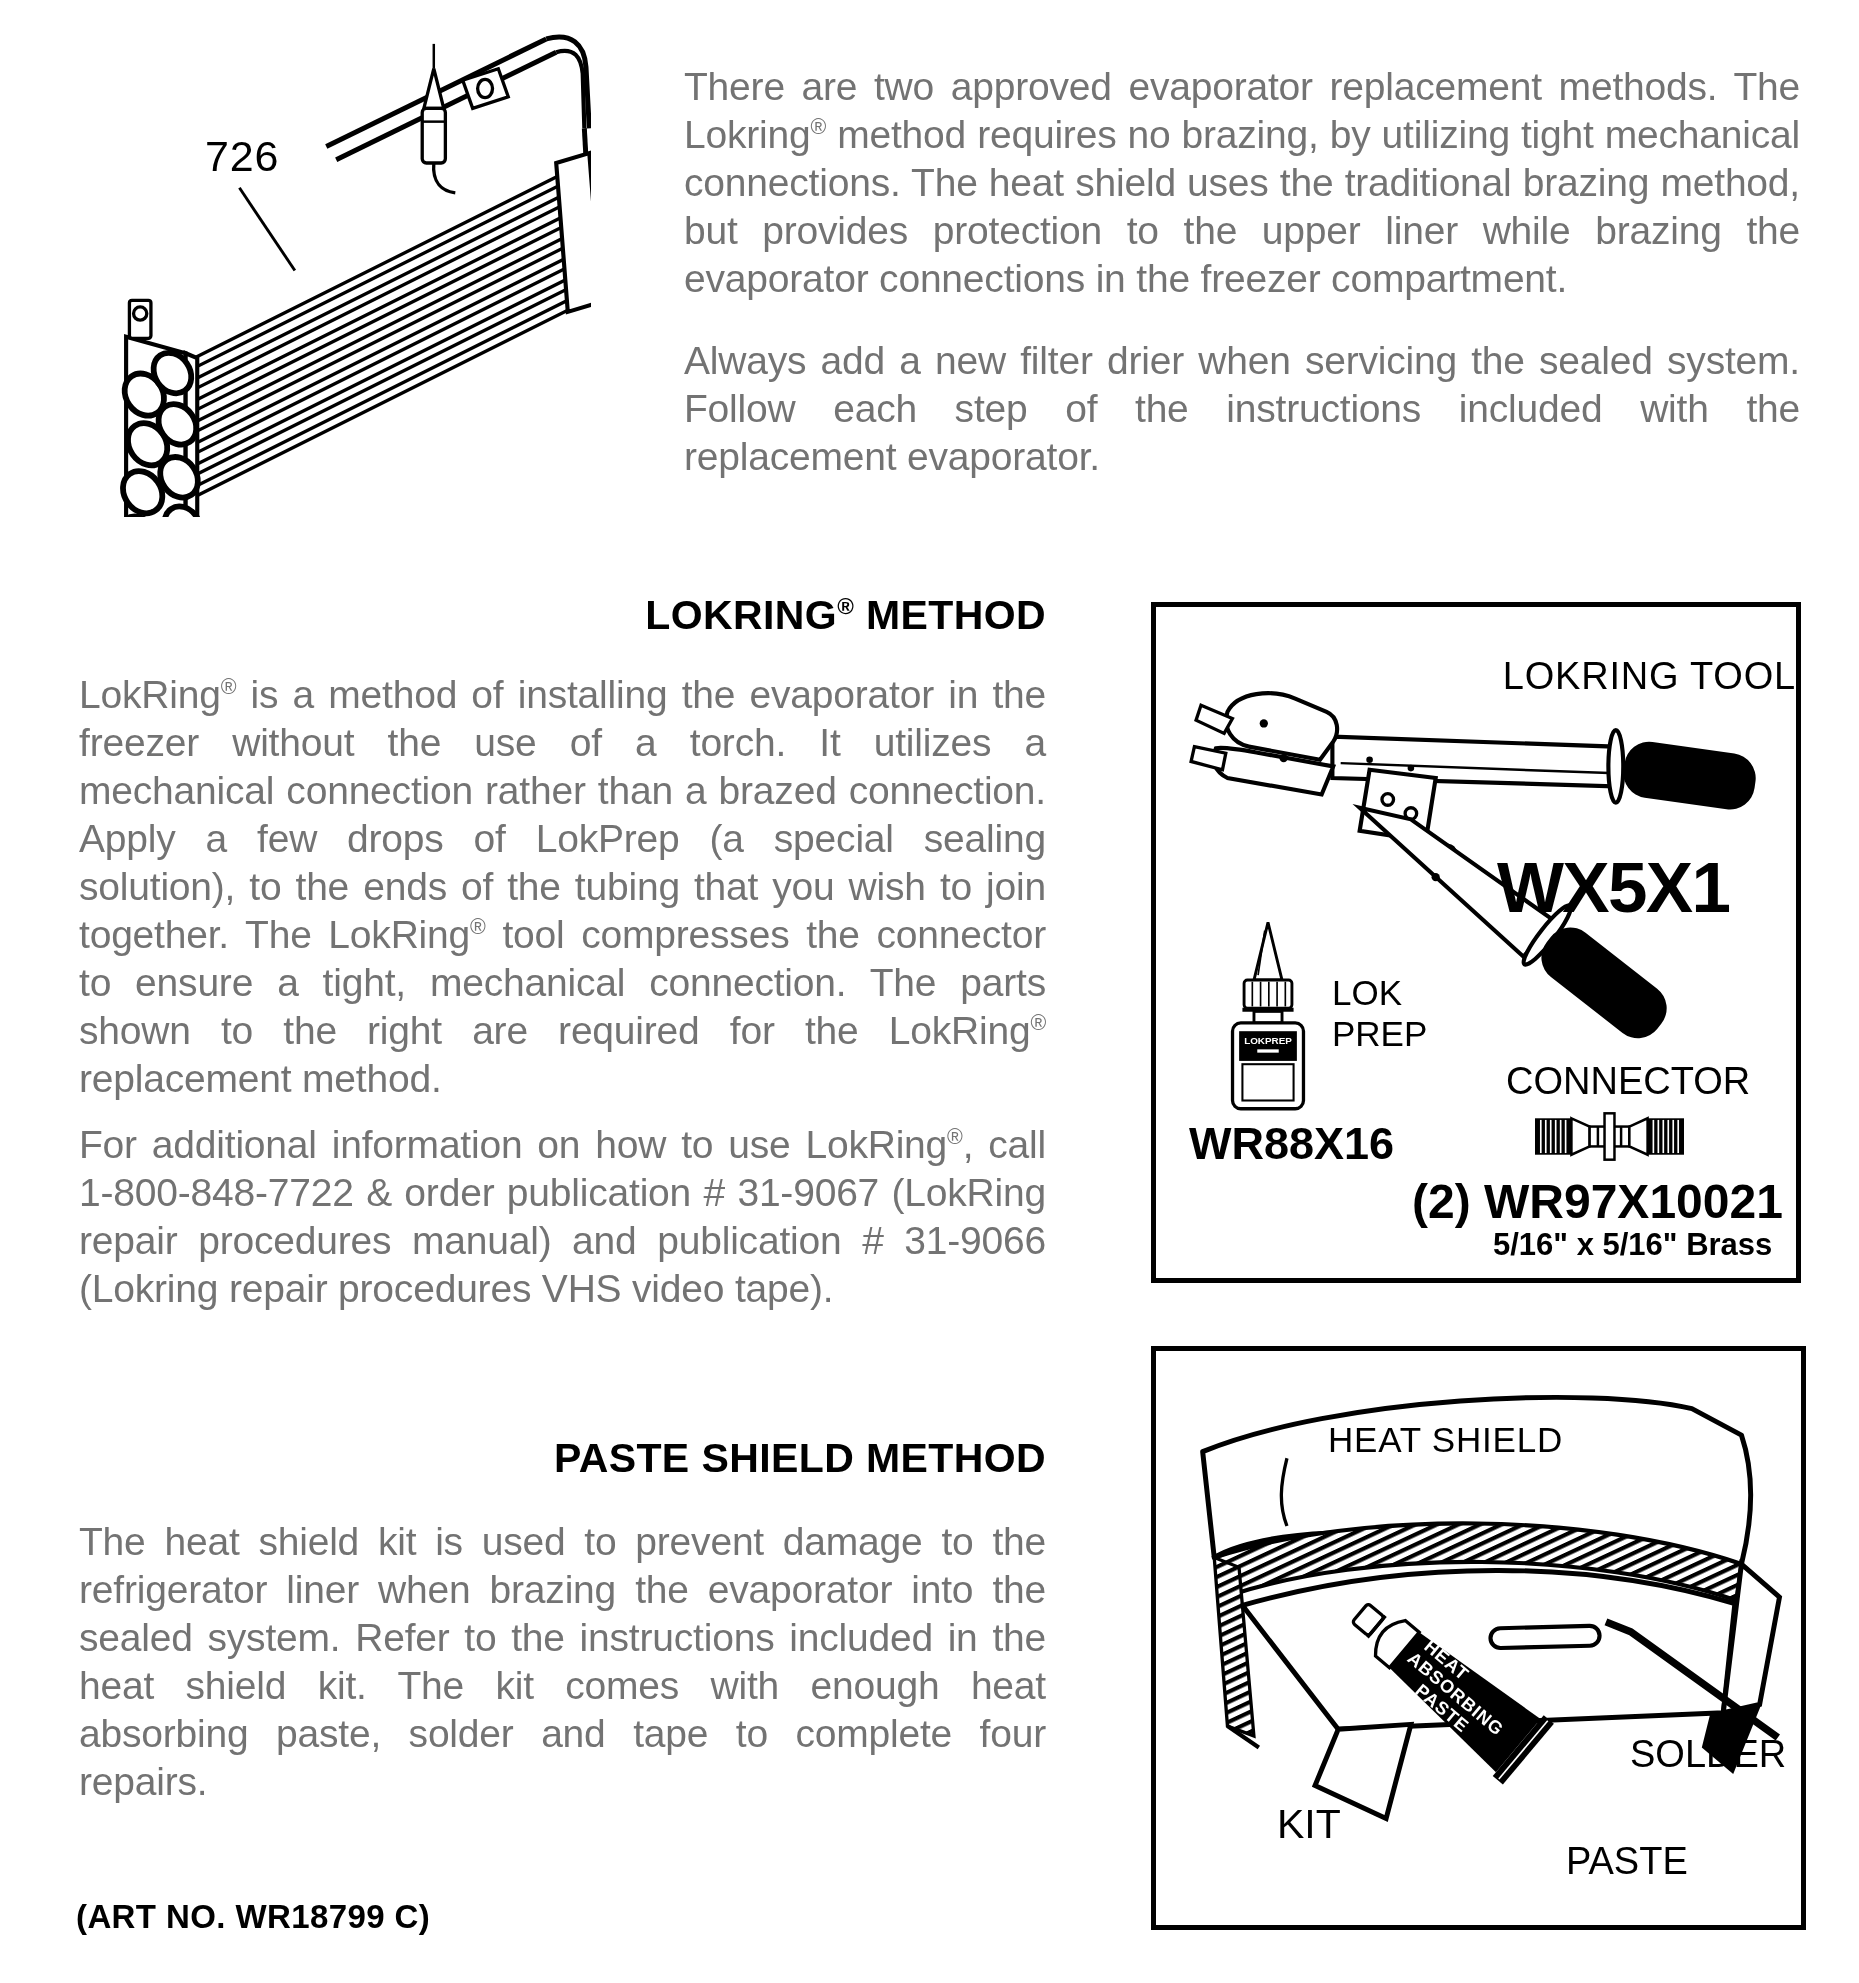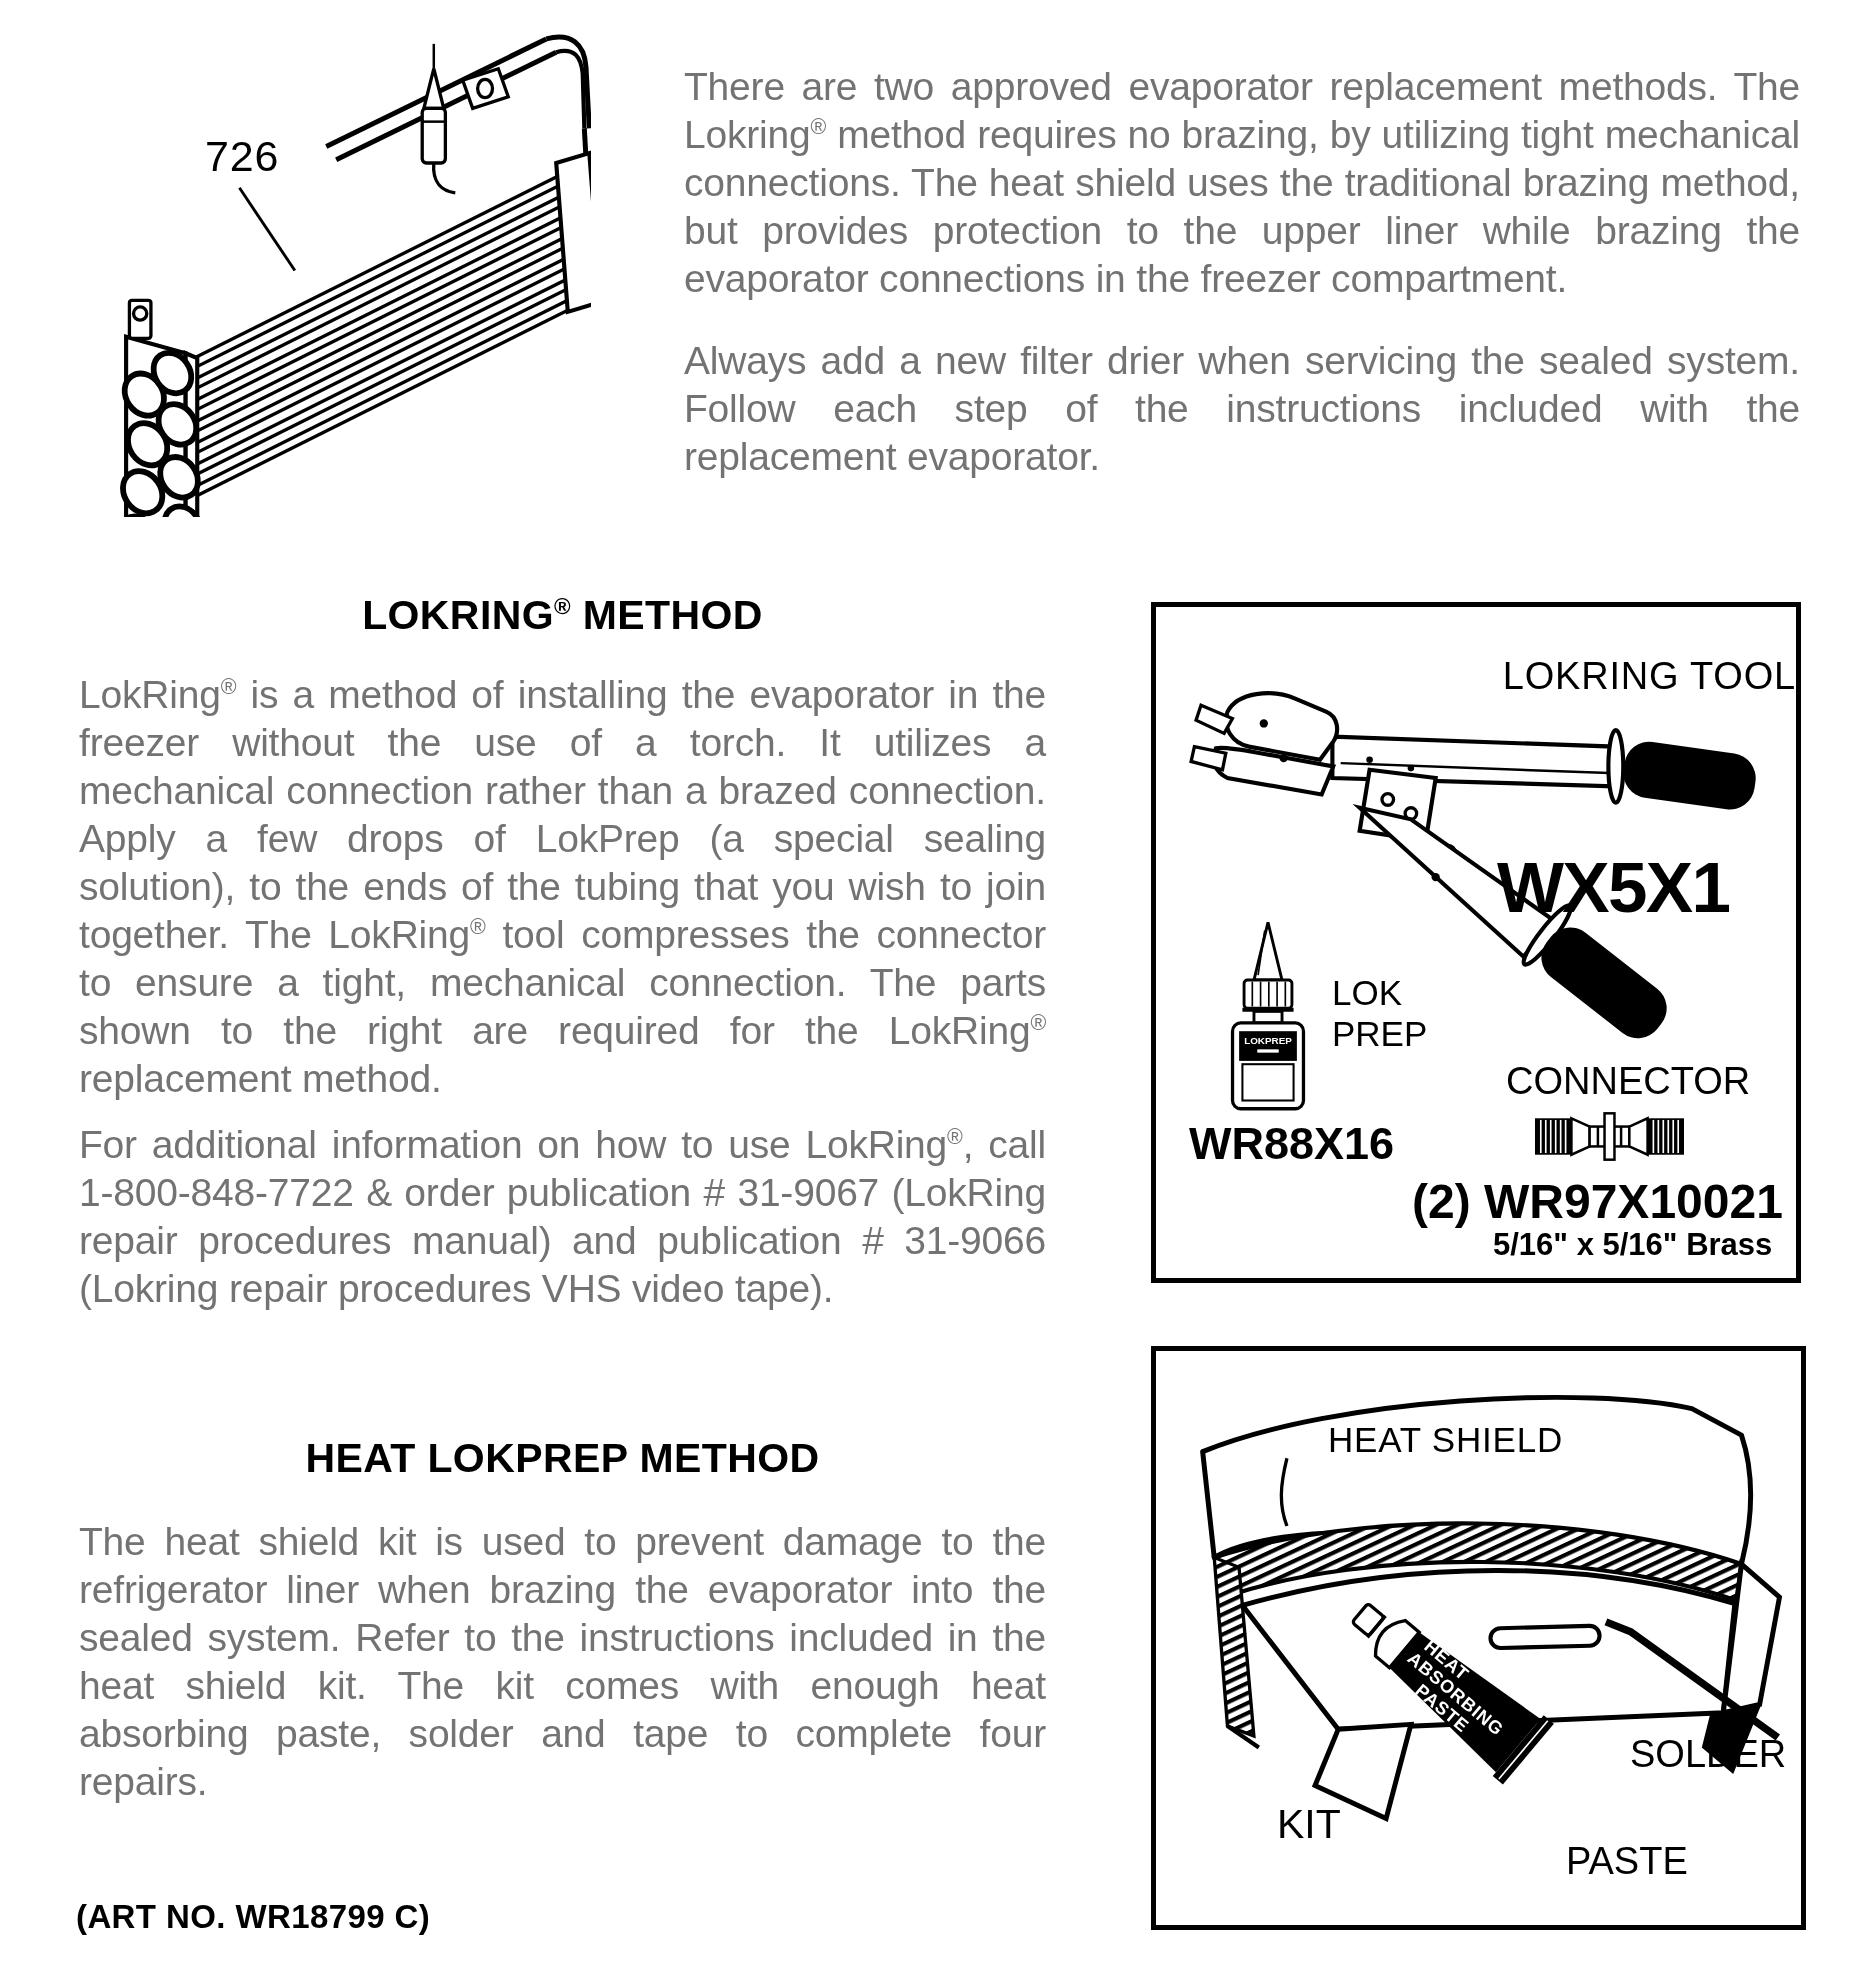--- a/index.html
+++ b/index.html
@@ -7,21 +7,21 @@
     position:relative;width:1860px;height:1984px;background:#ffffff;
     font-family:"Liberation Sans","DejaVu Sans",sans-serif;color:#000;
     overflow:hidden;
   }
   .para{
     position:absolute;font-size:39px;line-height:48px;text-align:justify;
     letter-spacing:-0.2px;color:#737373;
   }
   sup.reg{font-size:55%;vertical-align:super;line-height:0;}
   .heading{
-    position:absolute;font-size:41px;font-weight:bold;text-align:center;
+    position:absolute;font-size:41px;font-weight:bold;text-align:right;
     letter-spacing:0.4px;
   }
   .figlabel{position:absolute;font-size:43px;letter-spacing:0.8px;}
   .artno{position:absolute;font-size:33px;font-weight:bold;letter-spacing:0.4px;}
   .panel{position:absolute;border:5.8px solid #000;background:#fff;}
   .plabel{position:absolute;white-space:nowrap;}
   .center{text-align:right;}
   .bold{font-weight:bold;}
   svg{position:absolute;}
   svg .ln{stroke:#000;fill:none;}
@@ -84,21 +84,21 @@
   </svg>
   <div class="figlabel" style="left:205px;top:132px">726</div>
 
   <div class="para" style="left:684px;top:63px;width:1116px">There are two approved evaporator replacement methods. The Lokring<sup class="reg">®</sup> method requires no brazing, by utilizing tight mechanical connections. The heat shield uses the traditional brazing method, but provides protection to the upper liner while brazing the evaporator connections in the freezer compartment.</div>
   <div class="para" style="left:684px;top:337px;width:1116px">Always add a new filter drier when servicing the sealed system. Follow each step of the instructions included with the replacement evaporator.</div>
 
   <div class="heading" style="left:79px;top:592px;width:967px">LOKRING<sup class="reg">®</sup> METHOD</div>
   <div class="para" style="left:79px;top:671px;width:967px">LokRing<sup class="reg">®</sup> is a method of installing the evaporator in the freezer without the use of a torch. It utilizes a mechanical connection rather than a brazed connection. Apply a few drops of LokPrep (a special sealing solution), to the ends of the tubing that you wish to join together. The LokRing<sup class="reg">®</sup> tool compresses the connector to ensure a tight, mechanical connection. The parts shown to the right are required for the LokRing<sup class="reg">®</sup> replacement method.</div>
   <div class="para" style="left:79px;top:1121px;width:967px">For additional information on how to use LokRing<sup class="reg">®</sup>, call 1-800-848-7722 &amp; order publication # 31-9067 (LokRing repair procedures manual) and publication # 31-9066 (Lokring repair procedures VHS video tape).</div>
 
-  <div class="heading" style="left:79px;top:1435px;width:967px">HEAT LOKPREP METHOD</div>
+  <div class="heading" style="left:79px;top:1435px;width:967px">PASTE SHIELD METHOD</div>
   <div class="para" style="left:79px;top:1518px;width:967px">The heat shield kit is used to prevent damage to the refrigerator liner when brazing the evaporator into the sealed system. Refer to the instructions included in the heat shield kit. The kit comes with enough heat absorbing paste, solder and tape to complete four repairs.</div>
 
   <div class="panel" style="left:1151px;top:602px;width:640px;height:671px">
     <div class="plabel center" style="left:0;right:0;top:48px;font-size:38px;letter-spacing:0.8px">LOKRING TOOL</div>
 
     <svg style="left:6.6px;top:70px" width="628" height="397" viewBox="0 0 760 480">
 
       <polygon class="wh" stroke-width="5" points="205,72 545,84 545,132 205,122"></polygon>
       <line class="ln" stroke-width="3" x1="215" y1="104" x2="540" y2="116"></line>
 

